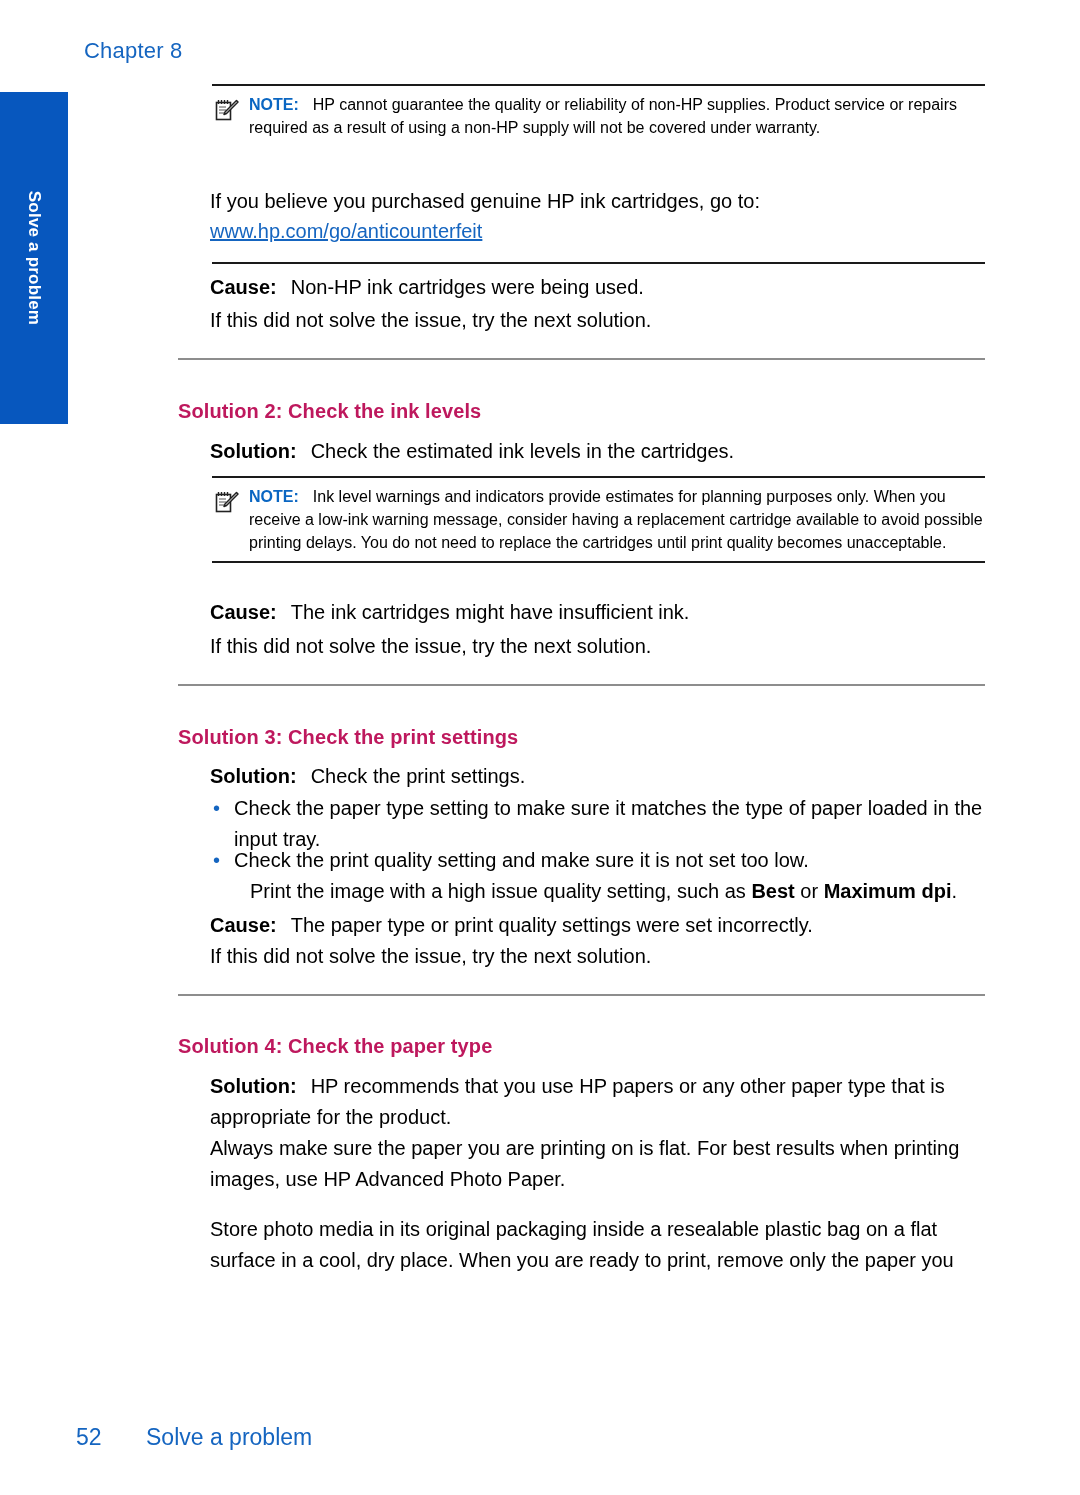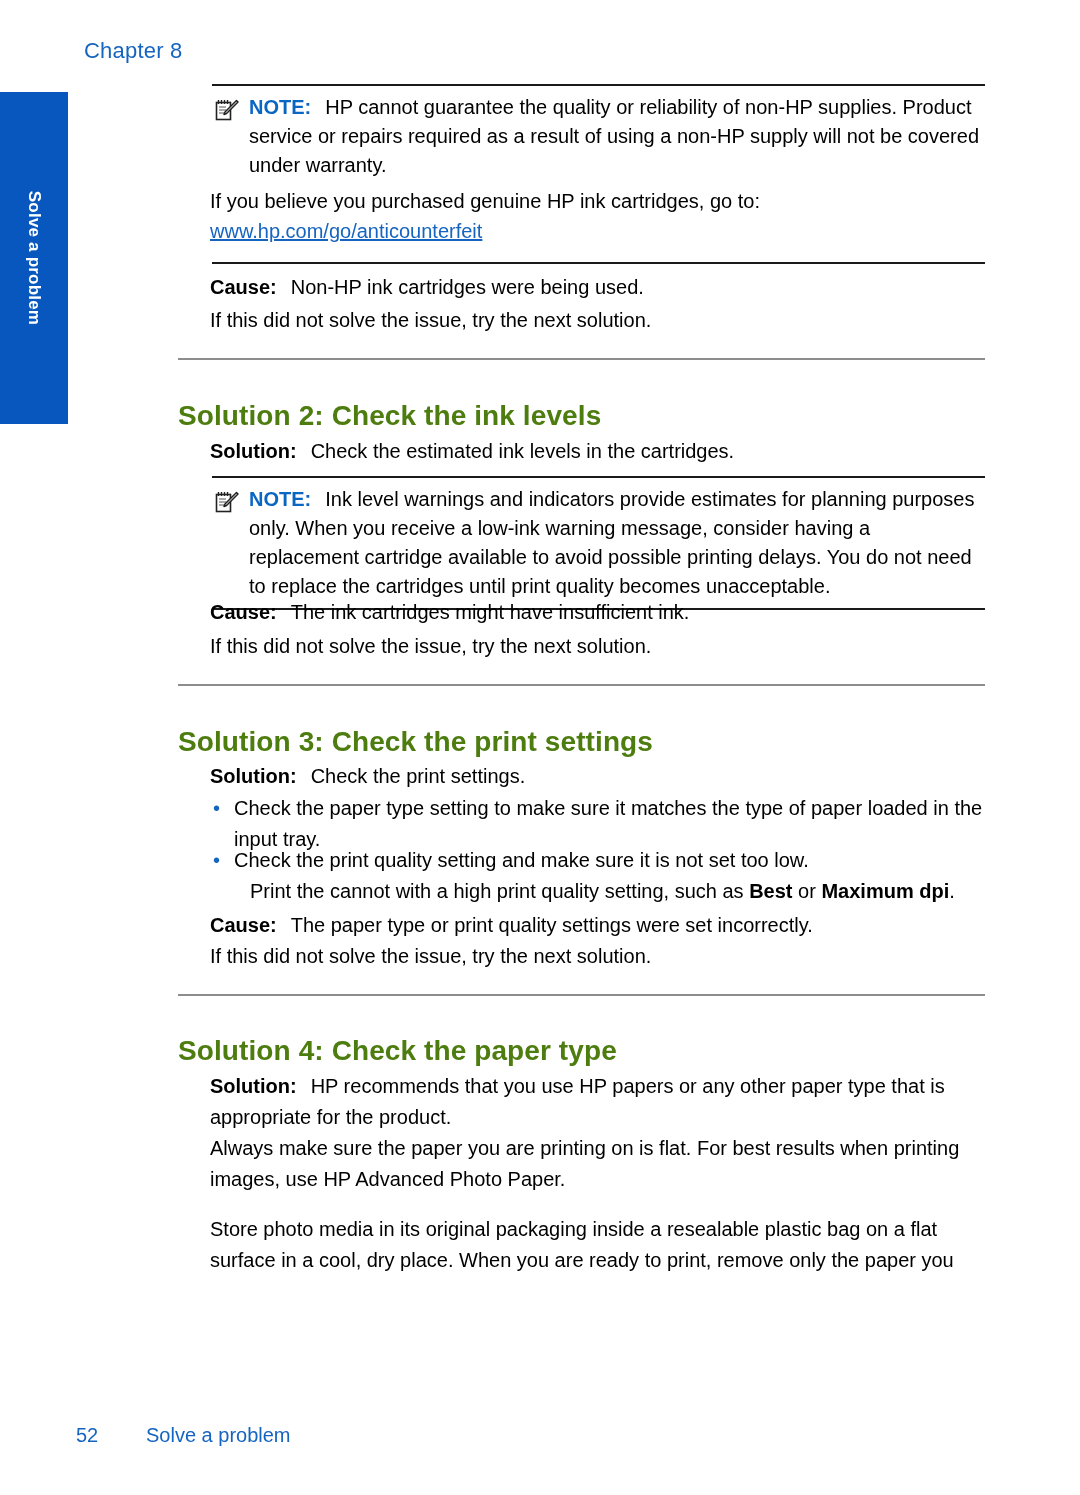--- a/index.html
+++ b/index.html
@@ -52,23 +52,23 @@
   .content {
     position: absolute;
     left: 0;
     top: 0;
     width: 1080px;
   }
 
   .sec-heading {
     position: absolute;
     left: 178px;
-    font-size: 28px;
-    font-weight: bold;
-    color: #4d7c0f;
+    font-size: 20px;
+    font-weight: bold;
+    color: #be185d;
     letter-spacing: 0.1px;
   }
 
   
   .para {
     position: absolute;
     left: 210px;
     width: 775px;
     font-size: 20px;
     line-height: 31px;
@@ -95,22 +95,22 @@
   }
   .note .rule-top,
   .note .rule-bot {
     height: 0;
     border-top: 2px solid #1a1a1a;
     width: 100%;
   }
   .note-body {
     position: relative;
     padding: 7px 0 7px 0;
-    font-size: 20px;
-    line-height: 29px;
+    font-size: 16px;
+    line-height: 23px;
   }
   .note-text {
     margin-left: 37px;
   }
   .note-kw {
     color: #0A66C2;
     font-weight: bold;
   }
   .note-icon {
     position: absolute;
@@ -153,21 +153,21 @@
   .link {
     color: #1565C0;
     text-decoration: underline;
   }
 
   
   .footer {
     position: absolute;
     left: 76px;
     top: 1424px;
-    font-size: 20px;
+    font-size: 23px;
     color: #1565C0;
   }
   .footer .pg {
     display: inline-block;
     width: 70px;
   }
 </style>
 </head>
 <body>
 
@@ -253,21 +253,21 @@
   <div class="bullet-item" style="top:793px;">
     <span class="dot">•</span>
     <span class="btxt">Check the paper type setting to make sure it matches the type of paper loaded in the input tray.</span>
   </div>
 
   <div class="bullet-item" style="top:845px;">
     <span class="dot">•</span>
     <span class="btxt">Check the print quality setting and make sure it is not set too low.</span>
   </div>
 
-  <div class="para" style="top:876px; left:250px; width:735px;"><span>Print the cannot with a high print quality setting, such as </span><span class="lbl">Best</span><span> or </span><span class="lbl">Maximum dpi</span><span>.</span></div>
+  <div class="para" style="top:876px; left:250px; width:735px;"><span>Print the image with a high issue quality setting, such as </span><span class="lbl">Best</span><span> or </span><span class="lbl">Maximum dpi</span><span>.</span></div>
 
   <div class="para hang" style="top:910px;"><span class="lbl">Cause:</span><span class="gap"></span><span>The paper type or print quality settings were set incorrectly.</span></div>
 
   <div class="para" style="top:941px;">If this did not solve the issue, try the next solution.</div>
 
   <div class="divider" style="top:994px;"></div>
 
   <div class="sec-heading" style="top:1035px;">Solution 4: Check the paper type</div>
 
   <div class="para hang" style="top:1071px;"><span class="lbl">Solution:</span><span class="gap"></span><span>HP recommends that you use HP papers or any other paper type that is appropriate for the product.</span></div>

